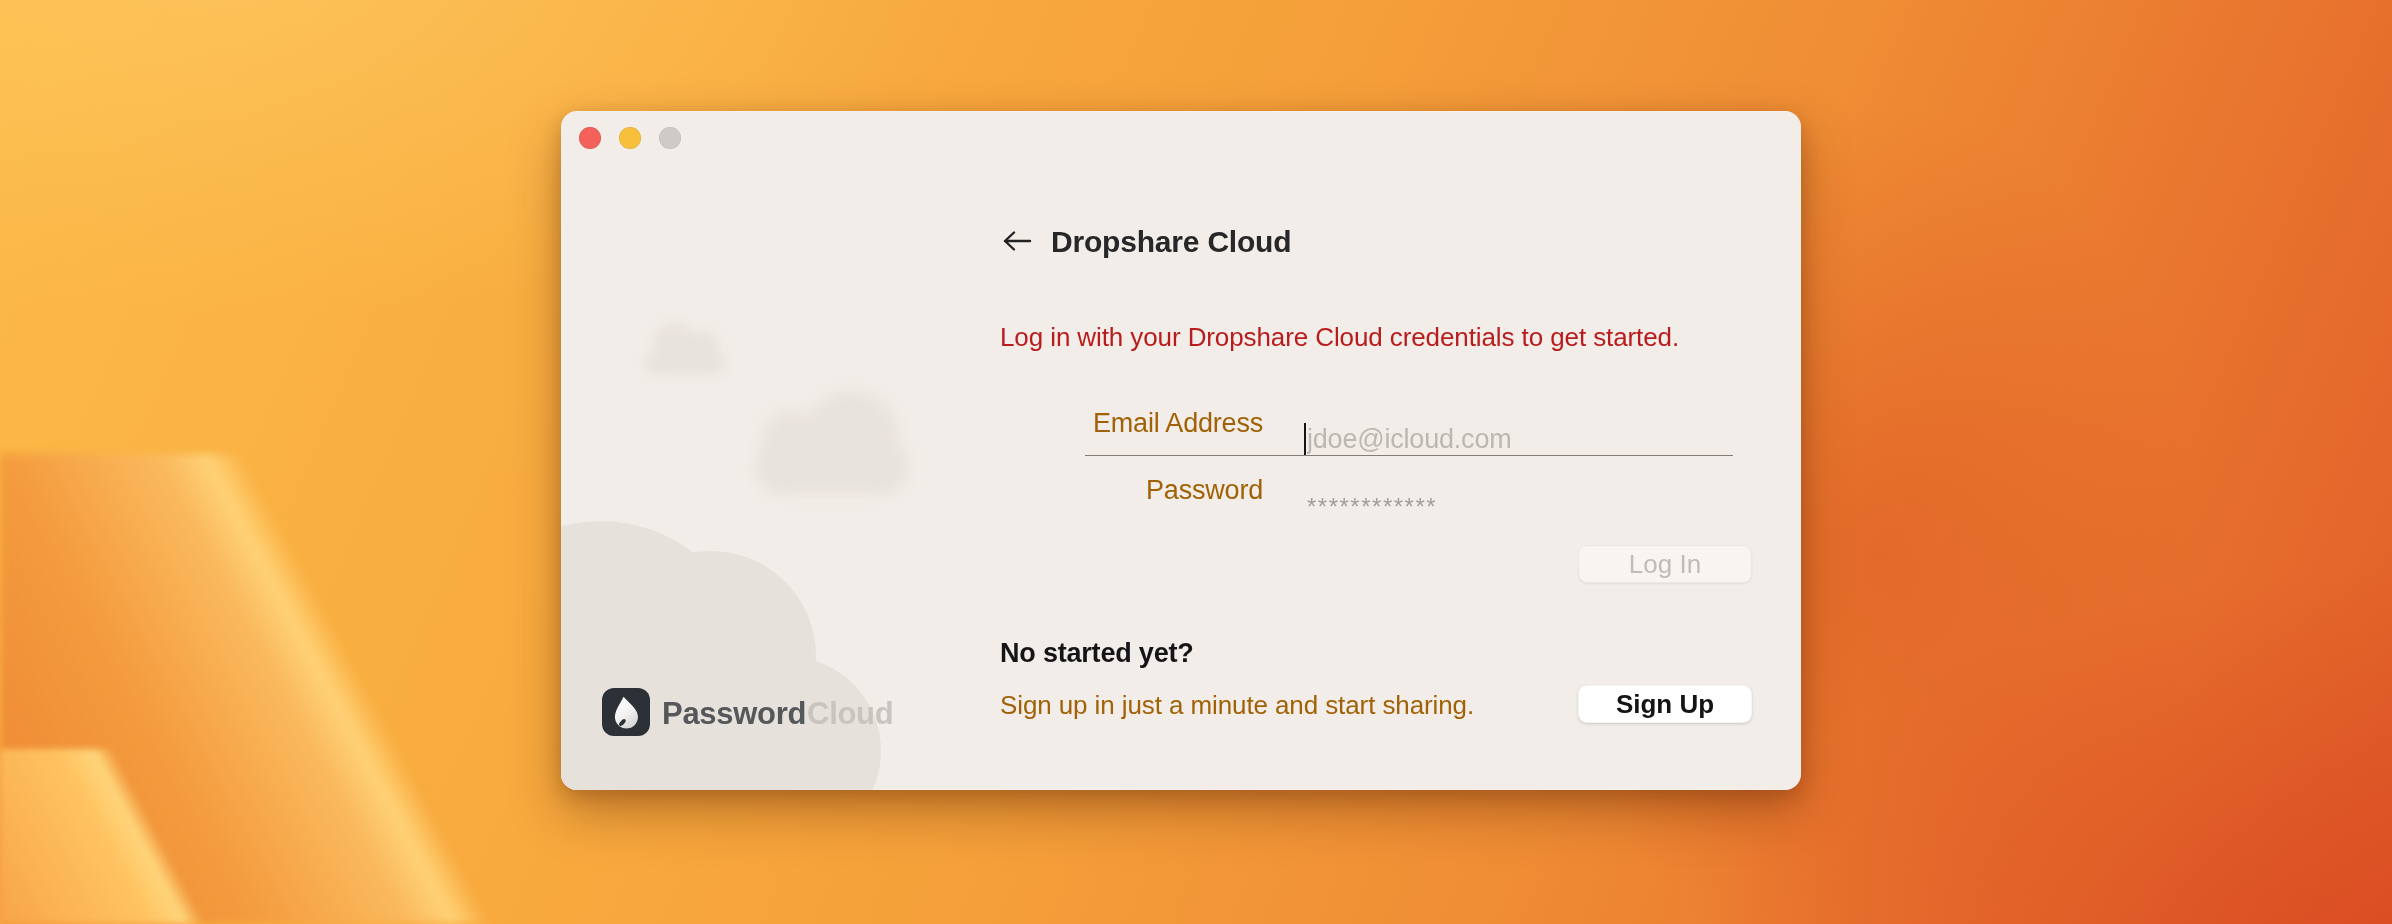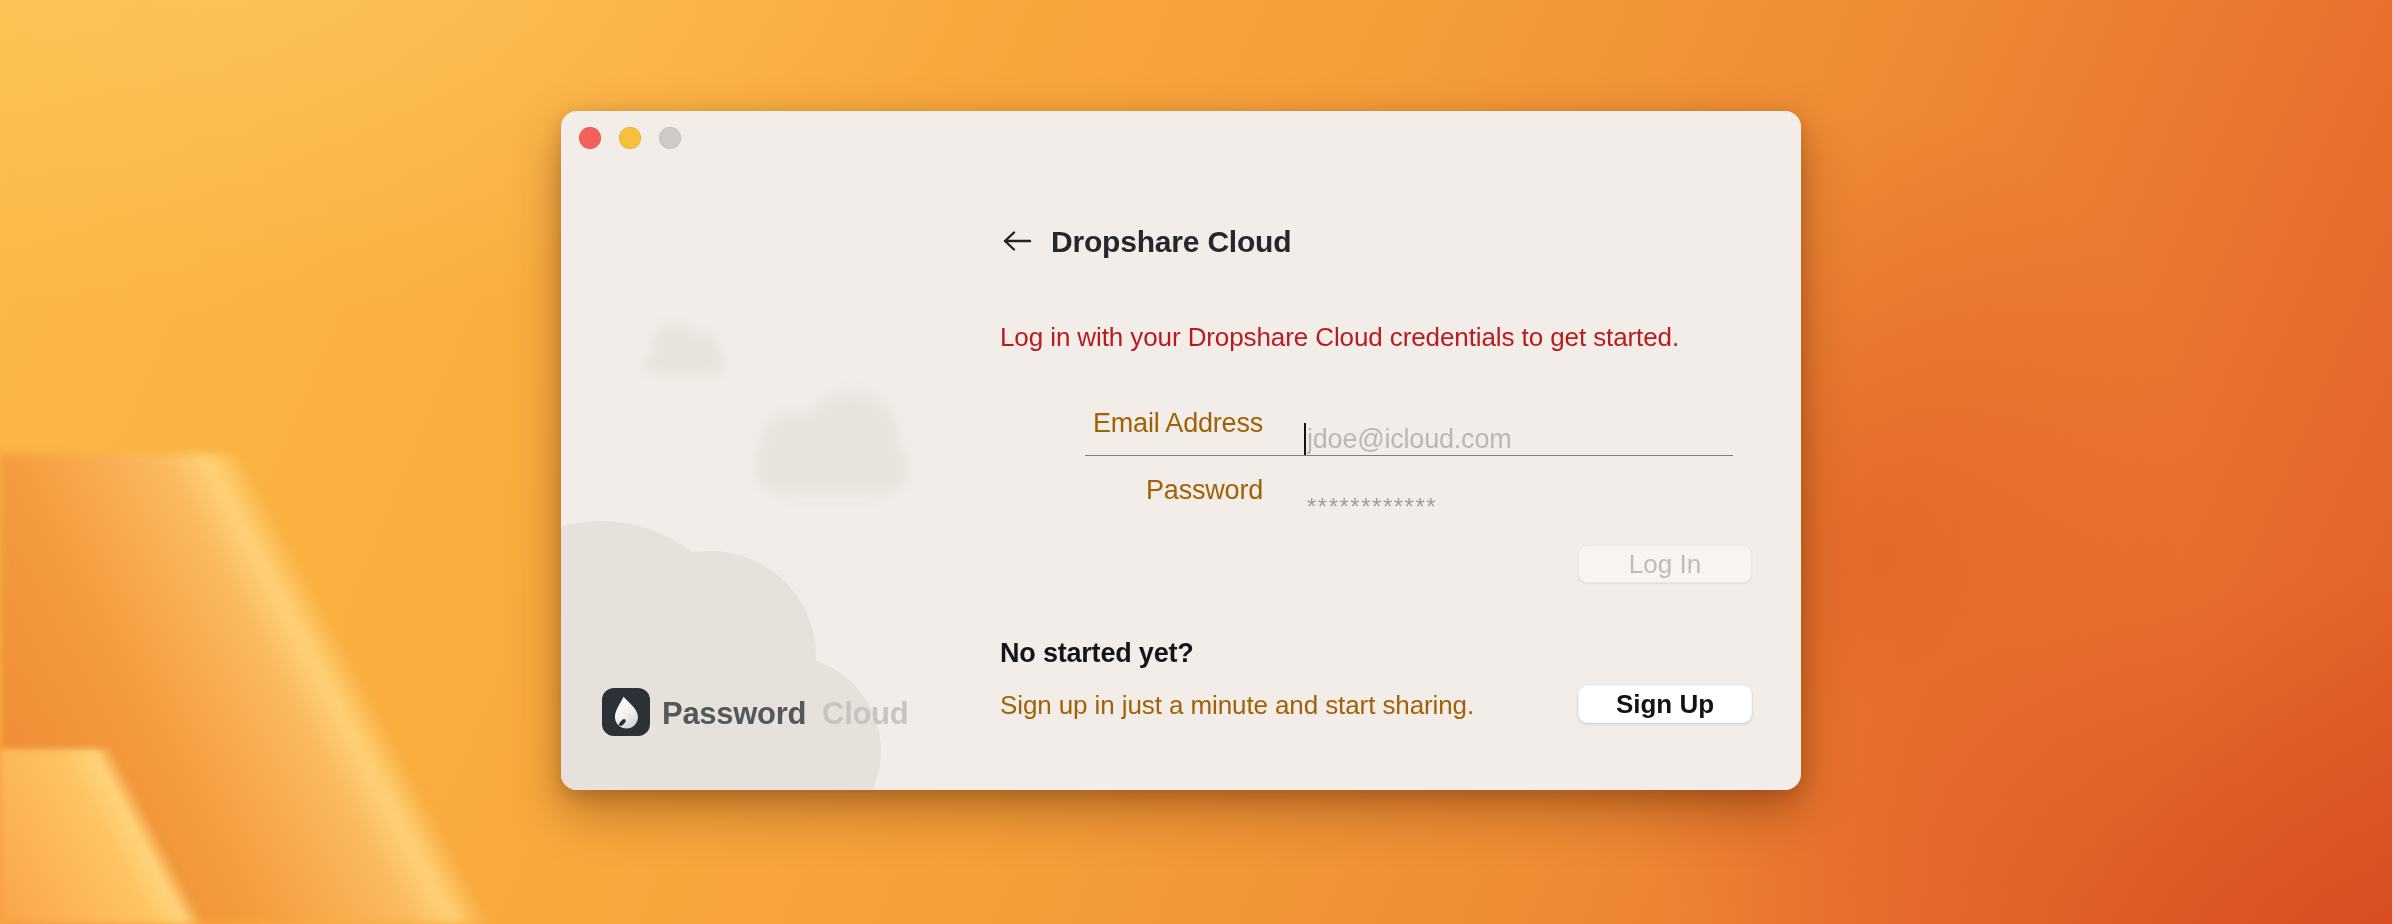--- a/index.html
+++ b/index.html
@@ -92,21 +92,21 @@
     border:0.5px solid rgba(0,0,0,.04); box-shadow:0 1px 3px rgba(0,0,0,.16);
   }
 
   .signup-heading{position:absolute; left:439px; top:527px; font-size:27px; font-weight:700; color:#151517; letter-spacing:-0.2px;}
   .signup-msg{position:absolute; left:439px; top:579px; font-size:26px; color:#a16207; letter-spacing:-0.1px;}
 
   
   .brand{position:absolute; left:41px; top:579px; height:48px; display:flex; align-items:center;}
   .brand-text{margin-left:12px; font-size:31px; font-weight:600; letter-spacing:-0.3px; white-space:nowrap;}
   .brand-name{color:#55585b;}
-  .brand-suffix{color:#c9c4c0; margin-left:16px;}
+  .brand-suffix{color:#c9c4c0; margin-left:1px;}
 </style>
 </head>
 <body>
 
 <div class="wp-layer wp-glow-topleft"></div>
 <div class="wp-layer wp-red-right"></div>
 <div class="wp-layer wp-red-bottomright"></div>
 <div class="dune1"></div>
 <div class="dune2"></div>
 

